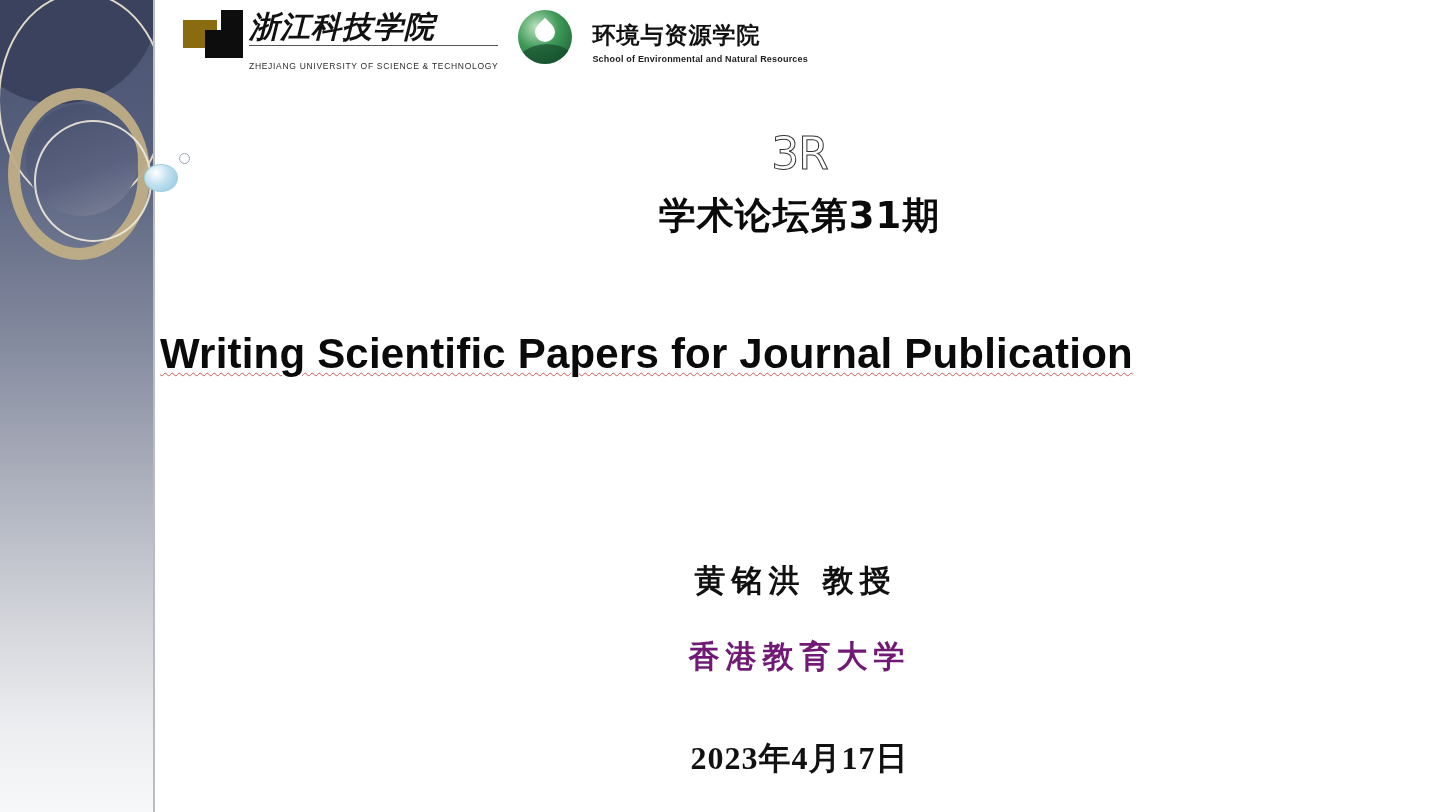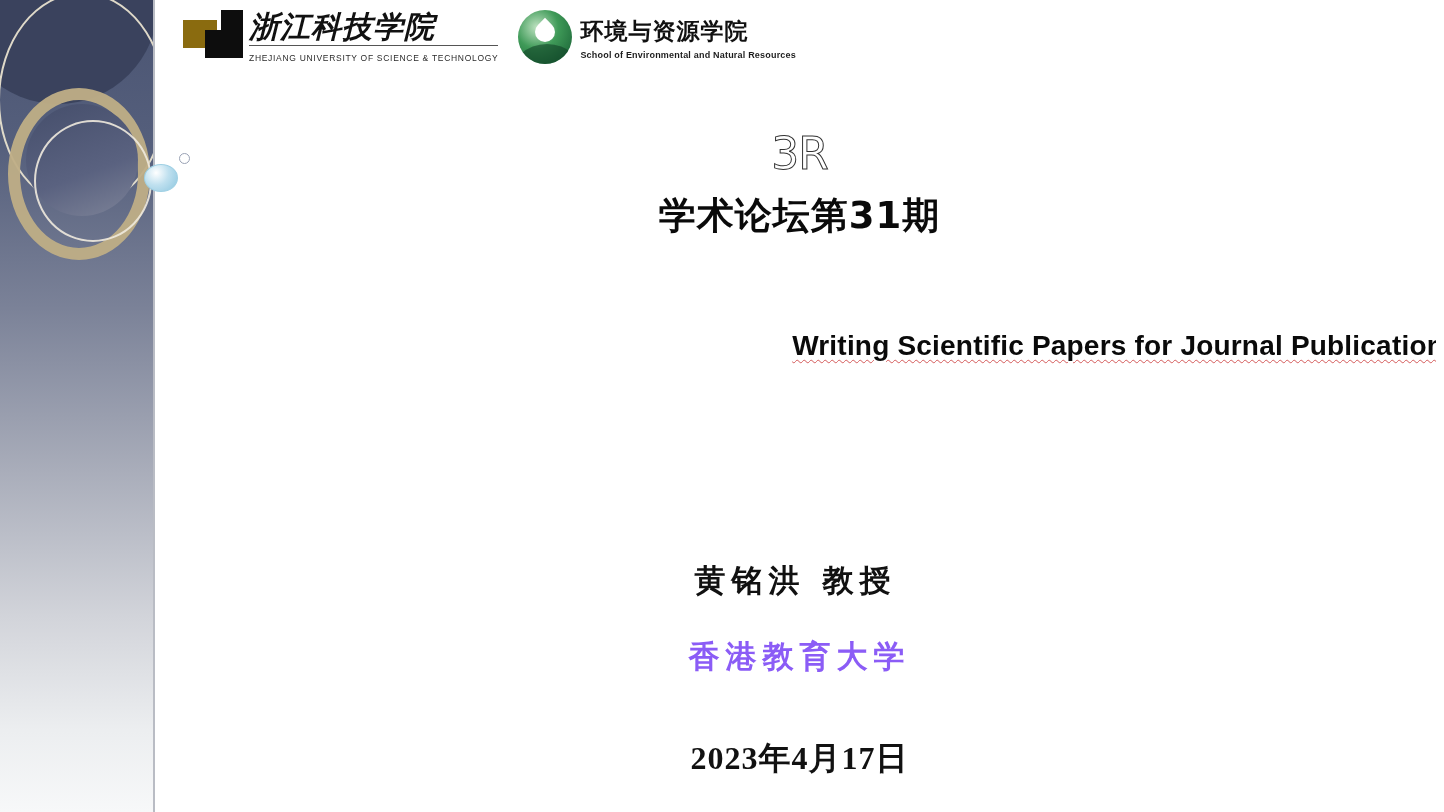--- a/index.html
+++ b/index.html
@@ -138,27 +138,27 @@
     letter-spacing: 1px;
     color: #111;
     line-height: 34px;
     font-style: italic;
   }
   .zust-en {
     font-size: 8.5px;
     letter-spacing: .7px;
     color: #2b2b2b;
     border-top: 1px solid #555;
-    padding-top: 7px;
+    padding-top: 15px;
     margin-top: 1px;
     white-space: nowrap;
   }
 
   
-  .senr-logo { display: flex; align-items: center; }
+  .senr-logo { display: flex; align-items: flex-end; gap: 12px; }
   .senr-badge {
     position: relative;
     width: 54px; height: 54px;
     border-radius: 50%;
     background: radial-gradient(circle at 35% 32%, #bfe3c2 0%, #3f9a58 42%, #12572f 100%);
     overflow: hidden;
   }
   .senr-badge .drop {
     position: absolute;
     left: 50%; top: 12px;
@@ -222,24 +222,24 @@
     font-size: 37px;
     color: #0a0a0a;
     letter-spacing: 1px;
     line-height: 48px;
   }
 
   .main-title {
     position: absolute;
     left: 160px; top: 330px;
     width: 1284px;
-    text-align: right;
+    text-align: left;
     font-family: "Liberation Sans", sans-serif;
     font-weight: bold;
-    font-size: 28px;
+    font-size: 42px;
     letter-spacing: .2px;
     color: #0a0a0a;
     text-decoration: none;
   }
   .main-title .squiggle {
     text-decoration: underline;
     text-decoration-style: wavy;
     text-decoration-color: #d45a5a;
     text-decoration-thickness: 1px;
     text-underline-offset: 4px;
@@ -258,21 +258,21 @@
   }
   .affiliation {
     position: absolute;
     left: 155px; top: 636px;
     width: 1289px;
     text-align: center;
     font-family: "DejaVu Serif", serif;
     font-size: 31px;
     font-weight: bold;
     letter-spacing: 6px;
-    color: #8b5cf6;
+    color: #701a75;
   }
   .date {
     position: absolute;
     left: 155px; top: 737px;
     width: 1289px;
     text-align: center;
     font-family: "Liberation Serif", serif;
     font-size: 32px;
     font-weight: bold;
     letter-spacing: 1px;

